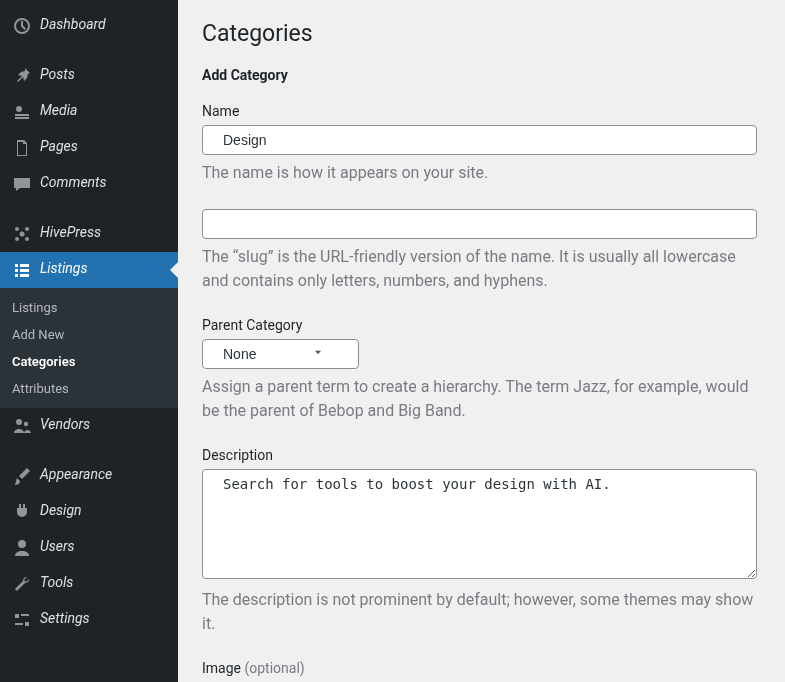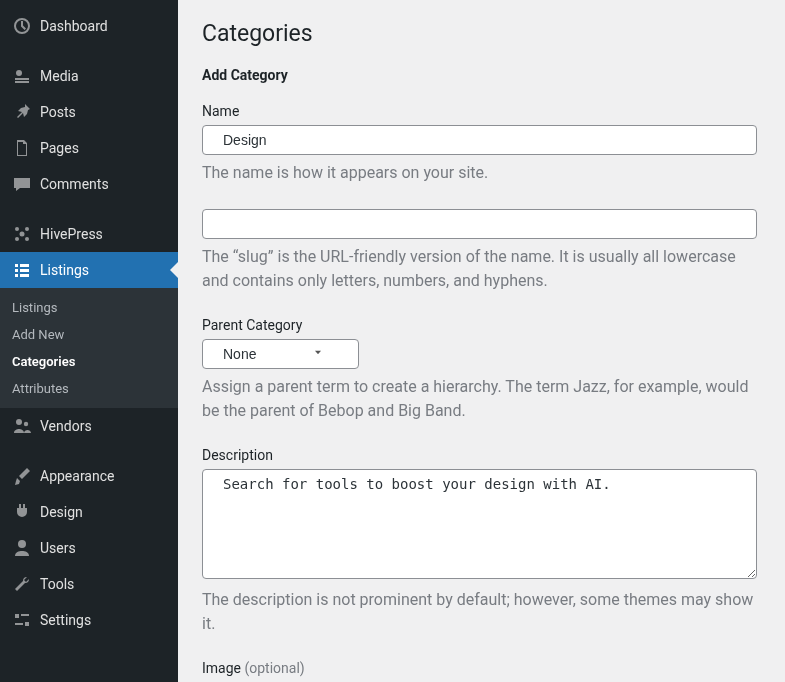--- a/index.html
+++ b/index.html
@@ -14,26 +14,26 @@
     }
     .sidebar {
       width: 178px;
       background: #1d2327;
       color: #f0f0f1;
       flex-shrink: 0;
       padding-top: 8px;
     }
     .menu-item {
       display: flex;
-      align-items: center;
       padding: 8px 8px 8px 12px;
       color: #e0e0e0;
       font-size: 14px;
       cursor: pointer;
       position: relative;
+      font-style: italic;
     }
     .menu-item .icon {
       width: 20px;
       height: 20px;
       margin-right: 8px;
       display: flex;
       align-items: center;
       justify-content: center;
       opacity: 0.6;
     }
@@ -153,34 +153,34 @@
         </svg>
     </span>
     <span>Dashboard</span>
   </div>
 
   <div class="menu-spacer"></div>
 
   <div class="menu-item">
     <span class="icon">
       <svg viewBox="0 0 20 20">
+          <path d="M13 2l5 5-2 1-1 4-3 3-1-4-5 5-1-1 5-5-4-1 3-3 4-1z"></path>
+        </svg>
+    </span>
+    <span>Posts</span>
+  </div>
+
+  <div class="menu-item">
+    <span class="icon">
+      <svg viewBox="0 0 20 20">
           <circle cx="7" cy="7" r="3"></circle>
           <path d="M3 12h14v2H3zM3 15h14v2H3z"></path>
         </svg>
     </span>
     <span>Media</span>
-  </div>
-
-  <div class="menu-item">
-    <span class="icon">
-      <svg viewBox="0 0 20 20">
-          <path d="M13 2l5 5-2 1-1 4-3 3-1-4-5 5-1-1 5-5-4-1 3-3 4-1z"></path>
-        </svg>
-    </span>
-    <span>Posts</span>
   </div>
 
   <div class="menu-item">
     <span class="icon">
       <svg viewBox="0 0 20 20">
           <path d="M5 2h7l3 3v13H5zM6 4v13h8V6h-3V4z"></path>
         </svg>
     </span>
     <span>Pages</span>
   </div>

